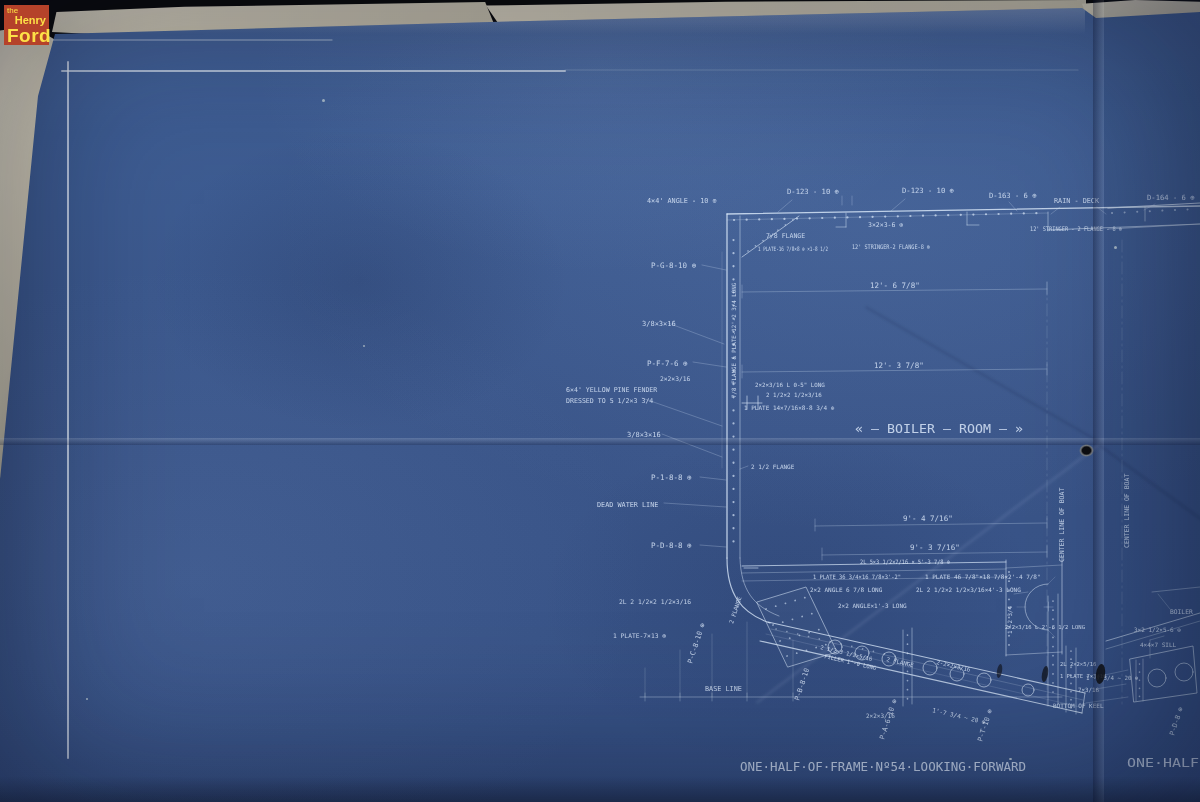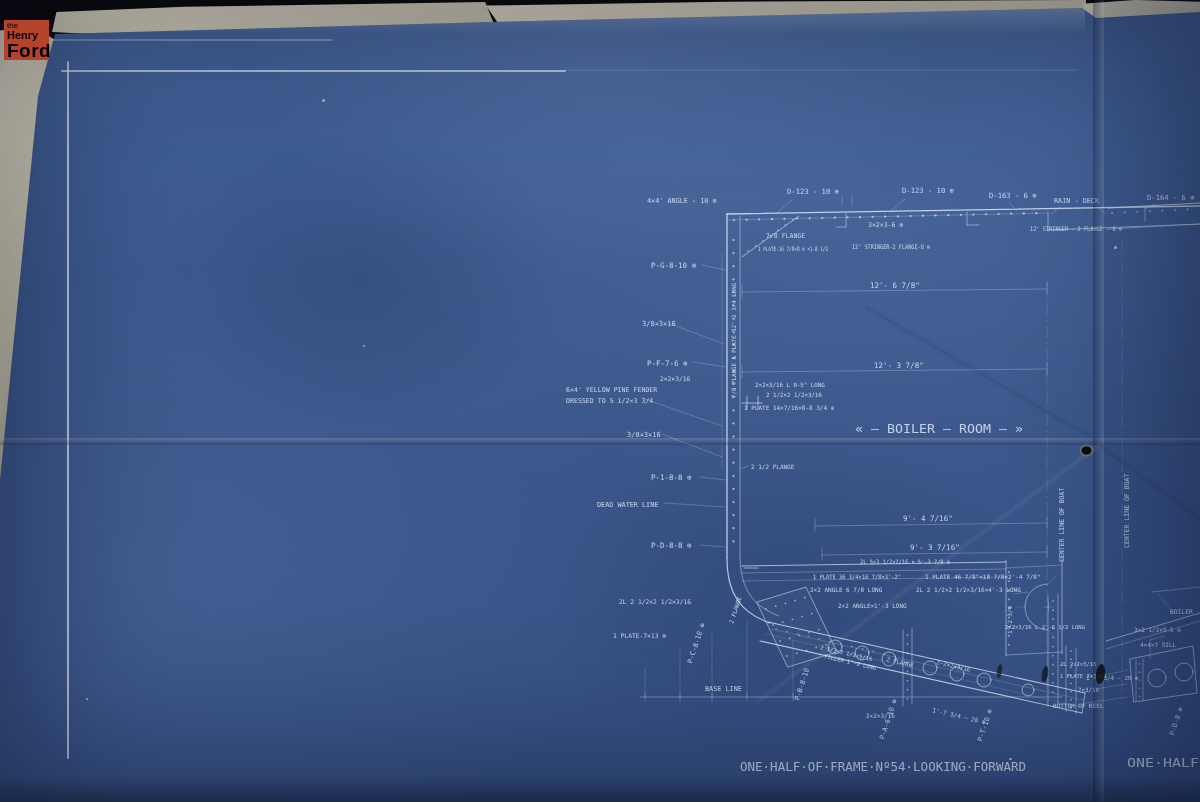--- a/index.html
+++ b/index.html
@@ -60,25 +60,25 @@
   #sp1{left:322px;top:99px;width:3px;height:3px;}
   #sp2{left:1114px;top:246px;width:3px;height:3px;}
   #sp3{left:86px;top:698px;width:2px;height:2px;}
   #sp4{left:1009px;top:758px;width:3px;height:2px;}
   #sp5{left:363px;top:345px;width:2px;height:2px;}
   
   #drawing{position:absolute;left:0;top:0;z-index:3;}
   #drawing .ann text{fill:#dbe8fa;stroke:none;opacity:.84;
     font-family:"DejaVu Sans Mono",monospace;}
   
-  .logo{position:absolute;left:4px;top:20px;width:45px;height:40px;z-index:9;
-    background:#b5422a;color:#000000;padding:2px 3px;line-height:1;
+  .logo{position:absolute;left:4px;top:5px;width:45px;height:40px;z-index:9;
+    background:#b5422a;color:#fde047;padding:2px 3px;line-height:1;
     font-family:"Liberation Sans",sans-serif;}
   .logo .l1{display:block;font-size:8px;}
-  .logo .l2{display:block;font-size:11px;font-weight:bold;}
+  .logo .l2{display:block;font-size:11px;font-weight:bold;text-align:right;}
   .logo .l3{display:block;font-size:19px;font-weight:bold;letter-spacing:.5px;}
 </style>
 </head>
 <body>
 
 <div class="stage">
 
   <div class="paper" id="paper-left"></div>
   <div class="paper" id="paper-top-a"></div>
   <div class="paper" id="paper-top-b"></div>

